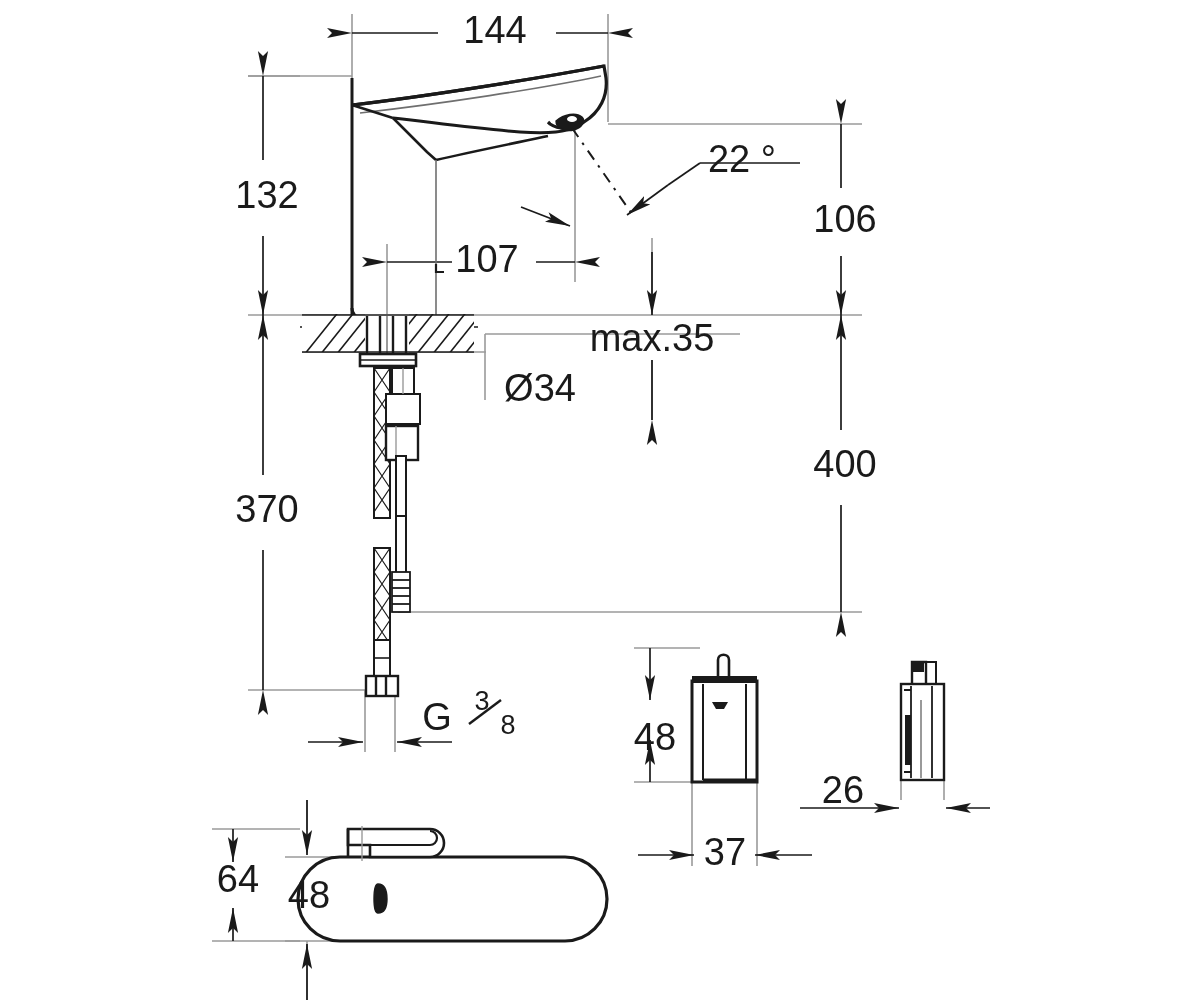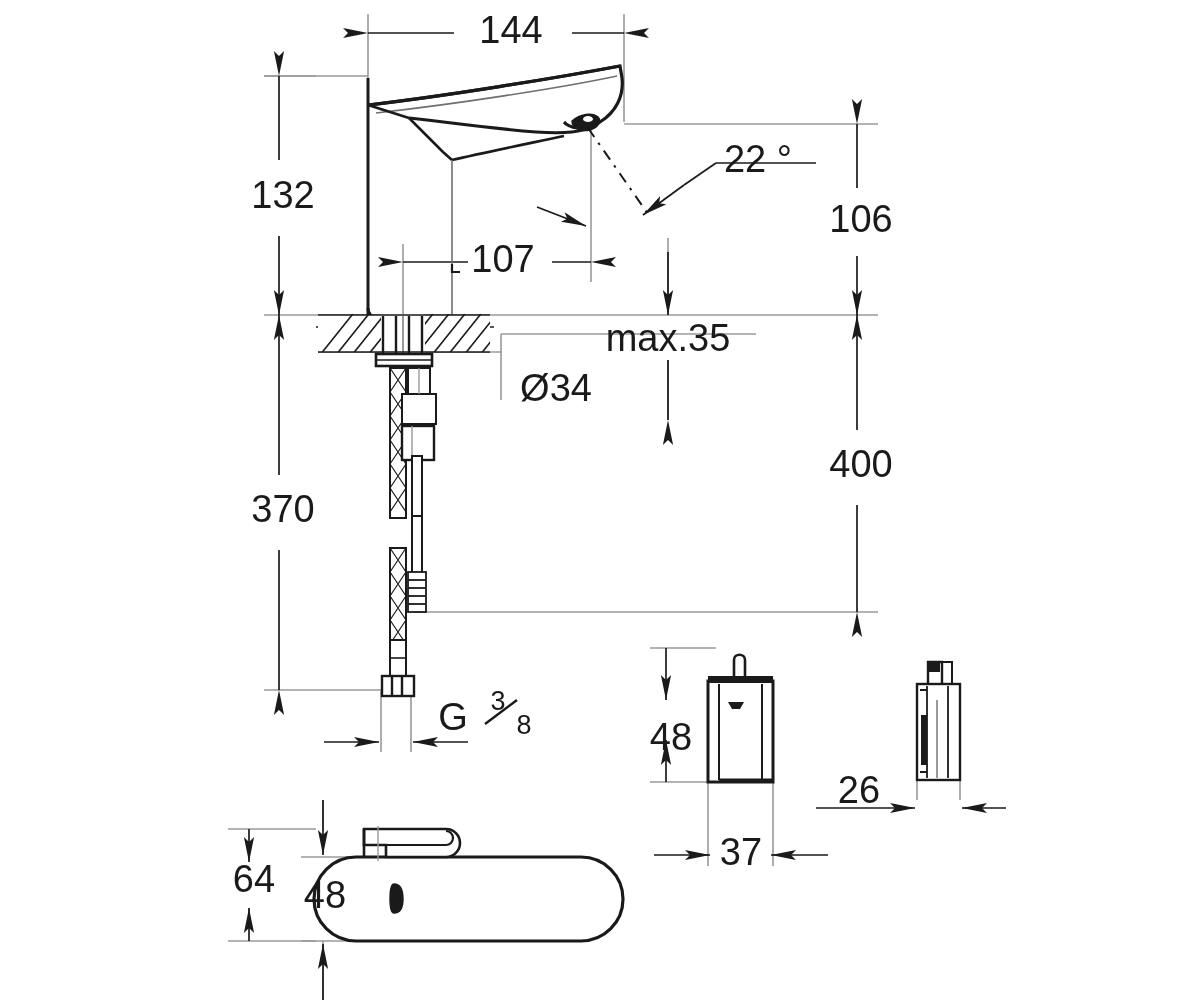--- a/index.html
+++ b/index.html
@@ -4,21 +4,21 @@
 <title>Technical Drawing</title>
 <style>
   html,body{margin:0;padding:0;background:#ffffff;}
   body{
     font-family:"Liberation Sans", sans-serif;
     width:1200px;height:1000px;
     overflow:hidden;
     position:relative;
   }
   #sheet{
-    position:absolute;left:16px;top:0;width:956px;height:1000px;
+    position:absolute;left:0;top:0;width:956px;height:1000px;
     background:#ffffff;
   }
   svg{display:block;}
   .dimtext{
     font-family:"Liberation Sans", sans-serif;
     font-size:38px;
     fill:#1a1a1a;
     dominant-baseline:middle;
   }
   .dimtext-sm{

